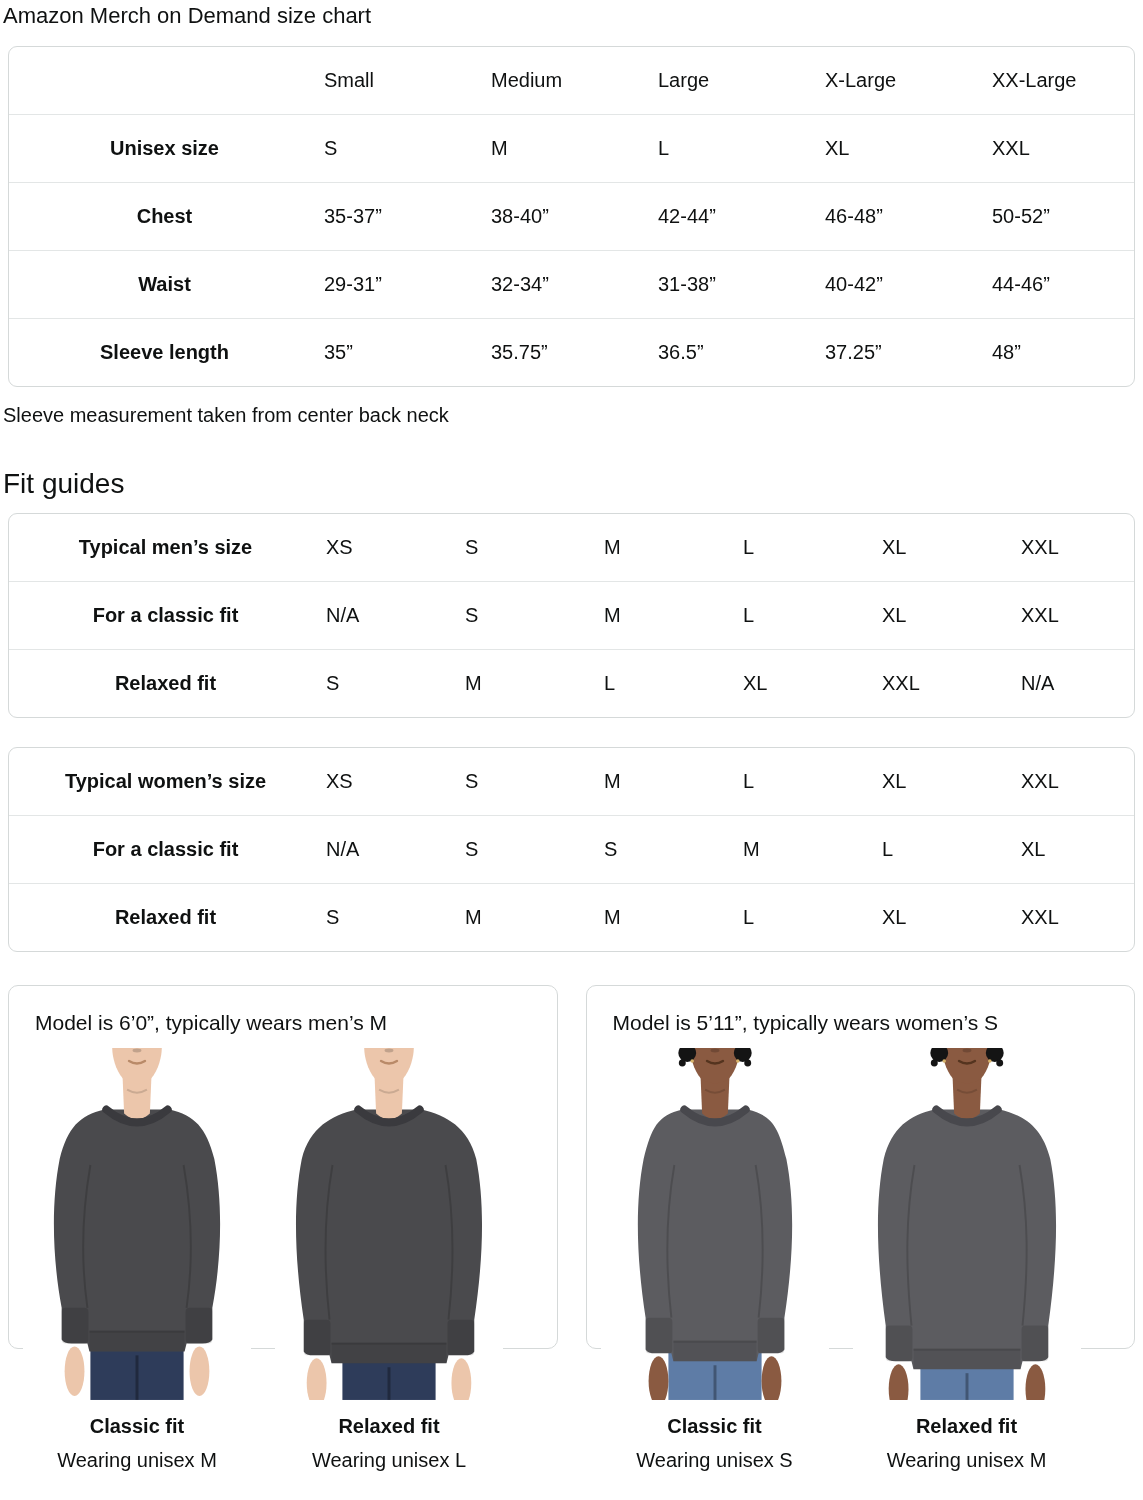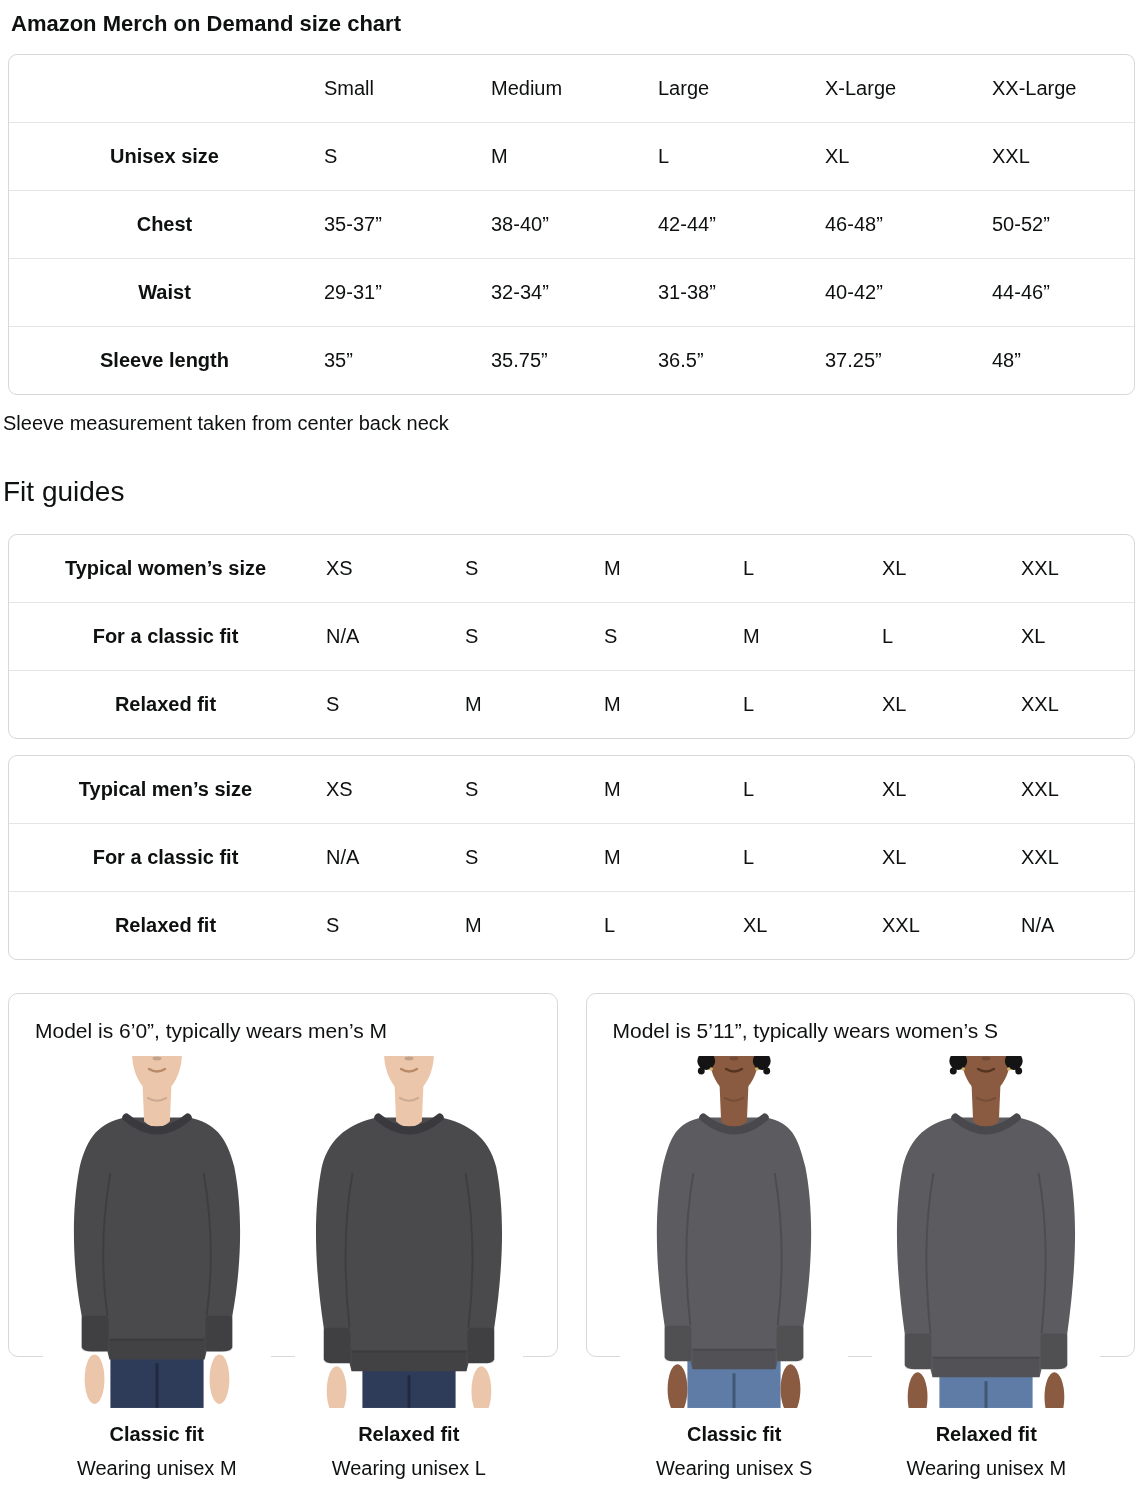--- a/index.html
+++ b/index.html
@@ -2,21 +2,21 @@
 <html><head>
 <meta charset="utf-8">
 <style>
   html,body{margin:0;padding:0;}
   body{
     width:1143px;height:1500px;background:#fff;color:#0F1111;
     font-family:"Liberation Sans", sans-serif;
     -webkit-font-smoothing:antialiased;
   }
   .page{position:relative;width:1143px;}
-  .page-title{font-size:22px;font-weight:700;line-height:26px;margin:8px;padding:3px 0 0 3px;}
+  .page-title{font-size:22px;font-weight:400;line-height:26px;margin:0;padding:3px 0 0 3px;}
 
   .table-card{
     margin:0 8px;border:1px solid #D5D9D9;border-radius:9px;overflow:hidden;background:#fff;
   }
   .table-card.first{margin-top:17px;margin-left:8px;}
   .table-card.mens{margin-top:16px;}
   .table-card.womens{margin-top:29px;}
   table{width:100%;border-collapse:collapse;font-size:20px;table-layout:fixed;}
   td,th{height:67px;padding:0 4px 0 25px;text-align:left;vertical-align:middle;font-weight:400;white-space:nowrap;overflow:hidden;}
   th.row-label{font-weight:700;text-align:center;}
@@ -24,21 +24,21 @@
 
   .note{font-size:20px;line-height:24px;margin:16px 0 0 3px;}
   .fit-heading{font-size:28px;font-weight:400;line-height:26px;margin:44px 0 0 3px;}
 
   .model-cards{display:flex;gap:28px;margin:33px 8px 0;}
   .model-card{
     flex:1;border:1px solid #D5D9D9;border-radius:10px;background:#fff;
     padding:24px 14px 25px;box-sizing:border-box;height:364px;
   }
   .model-card-heading{font-size:21px;font-weight:400;line-height:26px;margin:0 0 12px 12px;}
-  .photos{display:flex;justify-content:center;gap:24px;}
+  .photos{display:flex;gap:24px;}
   figure{margin:0;text-align:center;}
   .photo-img{width:228px;height:352px;background:#fff;}
   .photo-img svg{display:block;}
   .fit-title{font-weight:700;font-size:20px;line-height:24px;margin-top:14px;}
   .fit-caption{font-size:20px;line-height:24px;margin-top:10px;}
 </style>
 </head>
 <body>
 
 <div class="page">
@@ -97,20 +97,63 @@
           <td>48”</td>
         </tr>
       </tbody>
     </table>
   </div>
 
   <p class="note">Sleeve measurement taken from center back neck</p>
 
   <h2 class="fit-heading">Fit guides</h2>
 
+  <div class="table-card mens">
+    <table>
+      <colgroup>
+          <col style="width:292px">
+          <col style="width:139px">
+          <col style="width:139px">
+          <col style="width:139px">
+          <col style="width:139px">
+          <col style="width:139px">
+          <col>
+        </colgroup>
+      <tbody>
+        <tr>
+          <th class="row-label">Typical men’s size</th>
+          <td>XS</td>
+          <td>S</td>
+          <td>M</td>
+          <td>L</td>
+          <td>XL</td>
+          <td>XXL</td>
+        </tr>
+        <tr class="sep">
+          <th class="row-label">For a classic fit</th>
+          <td>N/A</td>
+          <td>S</td>
+          <td>M</td>
+          <td>L</td>
+          <td>XL</td>
+          <td>XXL</td>
+        </tr>
+        <tr class="sep">
+          <th class="row-label">Relaxed fit</th>
+          <td>S</td>
+          <td>M</td>
+          <td>L</td>
+          <td>XL</td>
+          <td>XXL</td>
+          <td>N/A</td>
+        </tr>
+      </tbody>
+    </table>
+  </div>
+
   <div class="table-card womens">
     <table>
       <colgroup>
           <col style="width:292px">
           <col style="width:139px">
           <col style="width:139px">
           <col style="width:139px">
           <col style="width:139px">
           <col style="width:139px">
           <col>
@@ -135,63 +178,20 @@
           <td>XL</td>
         </tr>
         <tr class="sep">
           <th class="row-label">Relaxed fit</th>
           <td>S</td>
           <td>M</td>
           <td>M</td>
           <td>L</td>
           <td>XL</td>
           <td>XXL</td>
-        </tr>
-      </tbody>
-    </table>
-  </div>
-
-  <div class="table-card mens">
-    <table>
-      <colgroup>
-          <col style="width:292px">
-          <col style="width:139px">
-          <col style="width:139px">
-          <col style="width:139px">
-          <col style="width:139px">
-          <col style="width:139px">
-          <col>
-        </colgroup>
-      <tbody>
-        <tr>
-          <th class="row-label">Typical men’s size</th>
-          <td>XS</td>
-          <td>S</td>
-          <td>M</td>
-          <td>L</td>
-          <td>XL</td>
-          <td>XXL</td>
-        </tr>
-        <tr class="sep">
-          <th class="row-label">For a classic fit</th>
-          <td>N/A</td>
-          <td>S</td>
-          <td>M</td>
-          <td>L</td>
-          <td>XL</td>
-          <td>XXL</td>
-        </tr>
-        <tr class="sep">
-          <th class="row-label">Relaxed fit</th>
-          <td>S</td>
-          <td>M</td>
-          <td>L</td>
-          <td>XL</td>
-          <td>XXL</td>
-          <td>N/A</td>
         </tr>
       </tbody>
     </table>
   </div>
 
   <div class="model-cards">
 
     <section class="model-card">
       <h3 class="model-card-heading">Model is 6’0”, typically wears men’s M</h3>
       <div class="photos">

